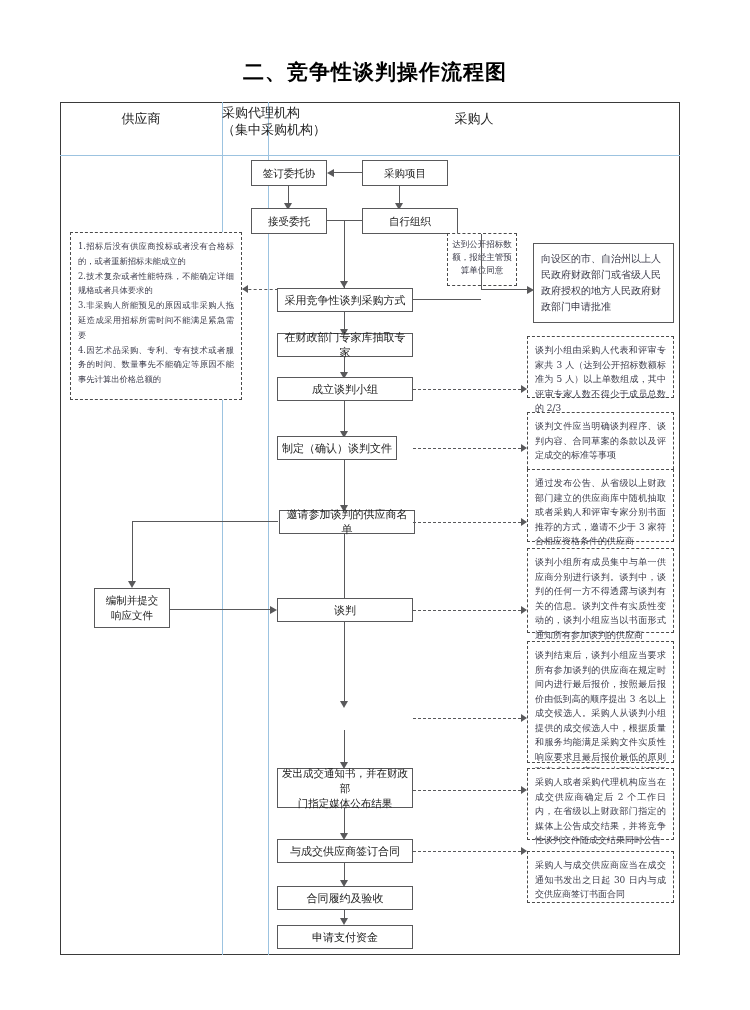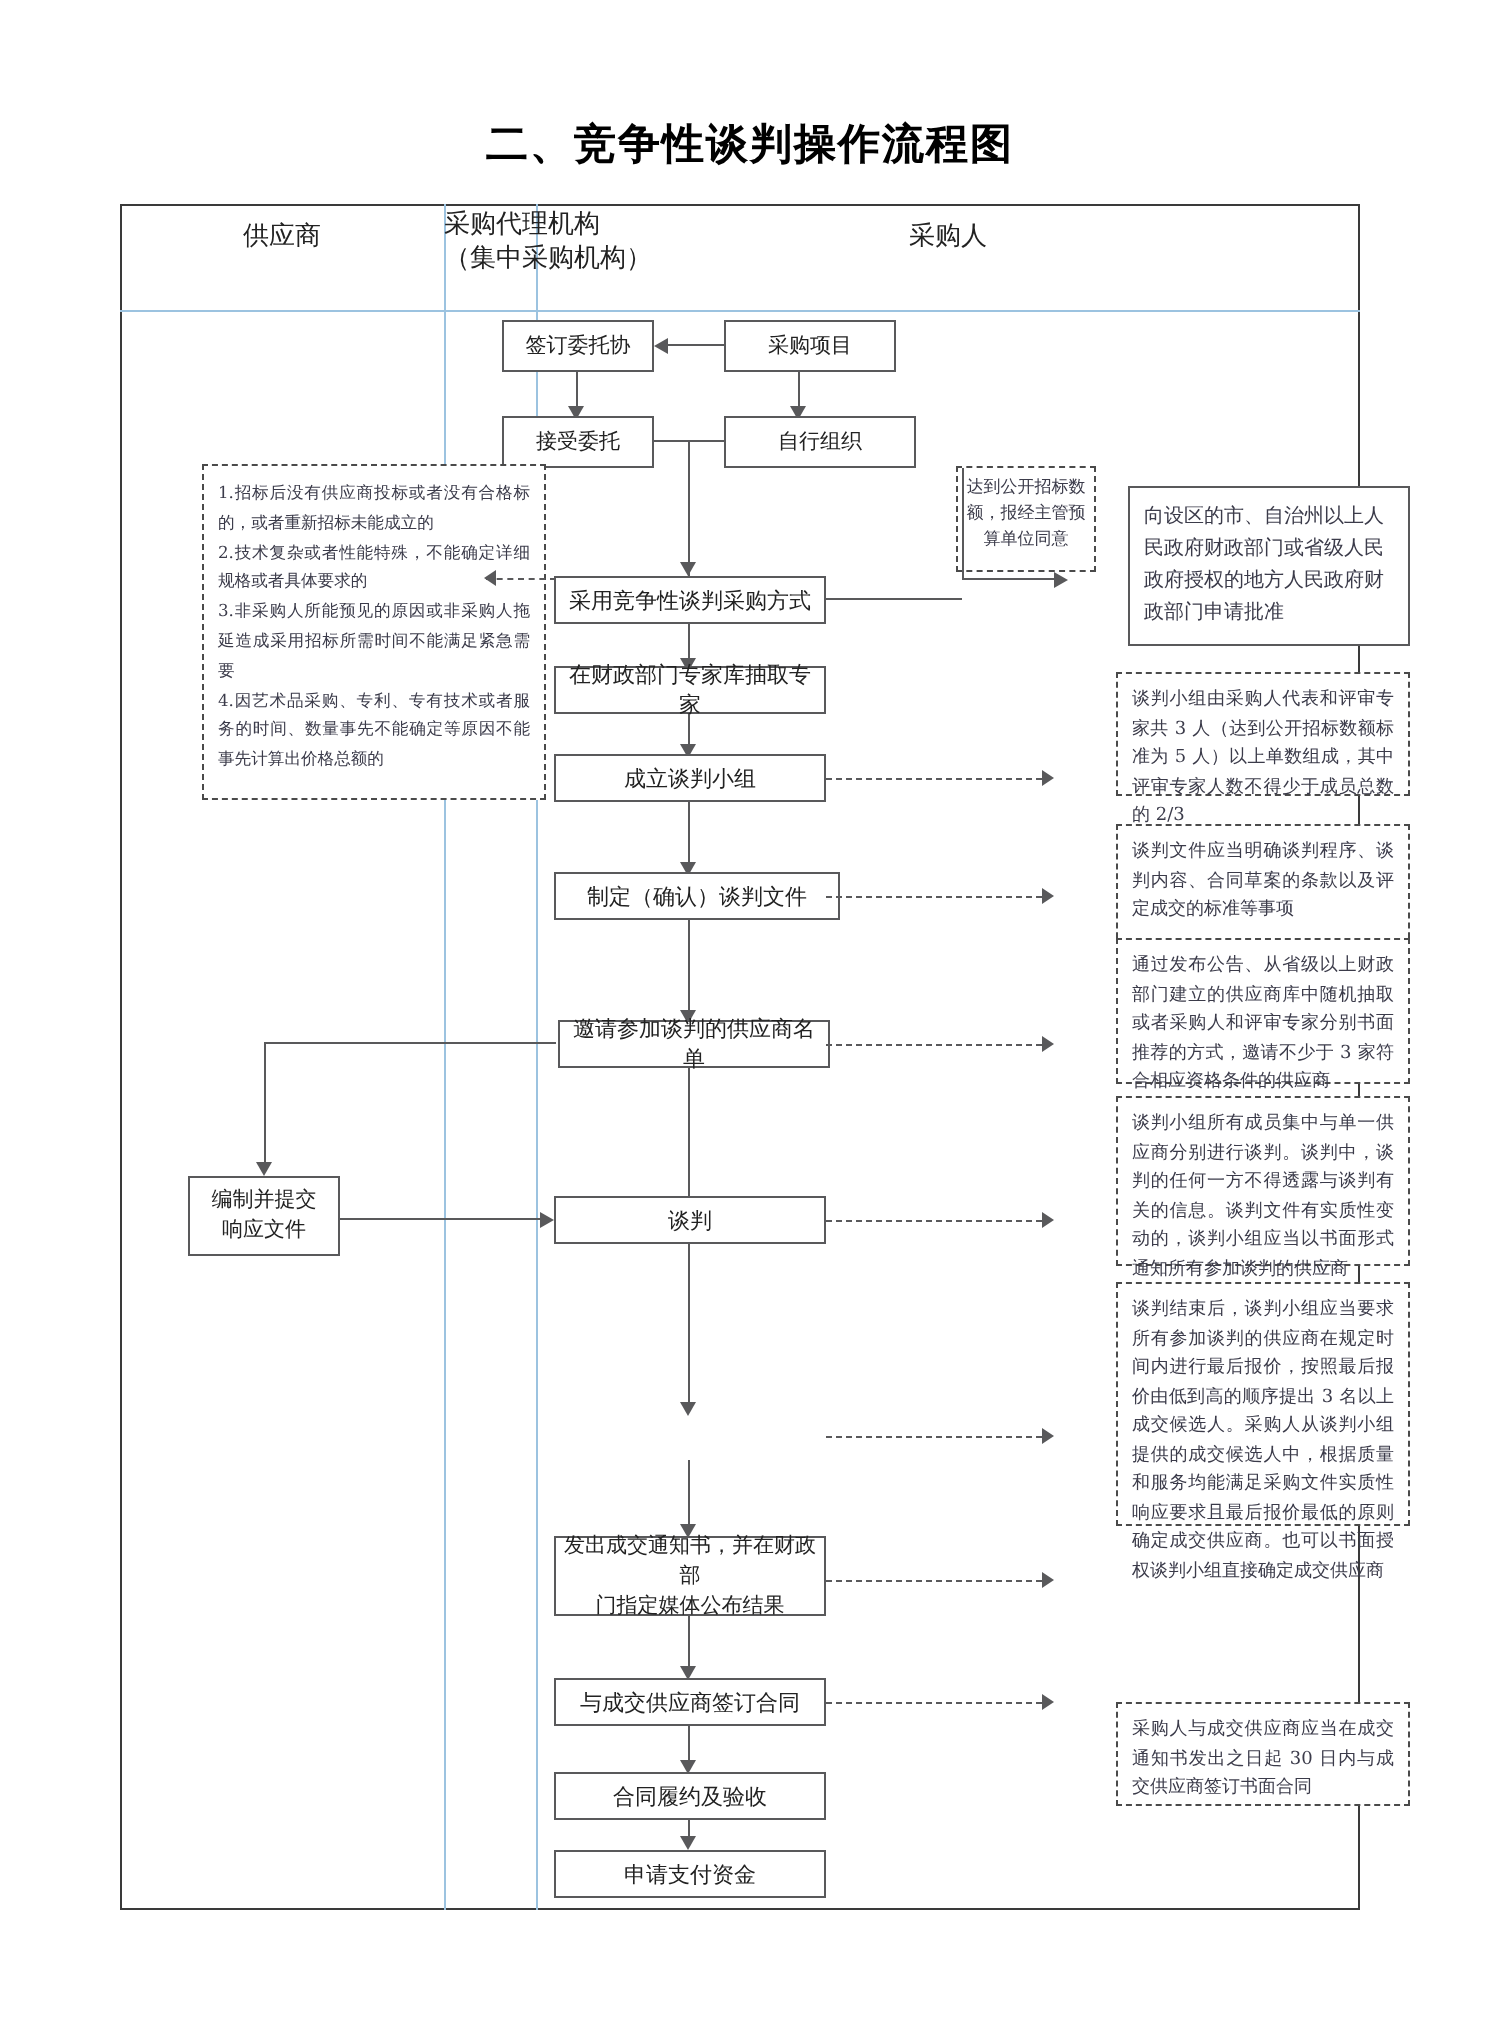--- a/index.html
+++ b/index.html
@@ -40,21 +40,21 @@
     display:flex;align-items:center;justify-content:center;text-align:center;
     font-family:"DejaVu Serif","Liberation Serif",serif;
     font-size:10.5px;color:#222;line-height:15px;padding:2px 4px;
   }
   .box.big{font-size:11px;}
   .note{
     position:absolute;box-sizing:border-box;
     border:1.2px dashed #4a4a4a;background:#fff;
     font-family:"DejaVu Serif","Liberation Serif",serif;
     font-size:9px;color:#3b3b4a;line-height:14.5px;
-    padding:6px 7px;text-align:justify;margin-left:31px;
+    padding:6px 7px;text-align:justify;
   }
   .note.center{text-align:center;}
   
   .ln{position:absolute;background:#59595b;}
   .lnv{width:1.4px;}
   .lnh{height:1.4px;}
   .dln{position:absolute;border-top:1.2px dashed #59595b;height:0;}
   .arrow{position:absolute;width:0;height:0;}
   .arrow.down{border-left:4.5px solid transparent;border-right:4.5px solid transparent;border-top:7px solid #59595b;}
   .arrow.left{border-top:4.5px solid transparent;border-bottom:4.5px solid transparent;border-right:7px solid #59595b;}
@@ -126,21 +126,21 @@
   <div class="arrow down" style="left:340px;top:372px;"></div>
 
   <div class="box big" style="left:277px;top:377px;width:136px;height:24px;">成立谈判小组</div>
   <div class="dln" style="left:413px;top:389px;width:108px;"></div>
   <div class="arrow rdash" style="left:521px;top:385px;"></div>
   <div class="note" style="left:527px;top:336px;width:147px;height:62px;">谈判小组由采购人代表和评审专家共 3 人（达到公开招标数额标准为 5 人）以上单数组成，其中评审专家人数不得少于成员总数的 2/3</div>
 
   <div class="ln lnv" style="left:344px;top:401px;height:33px;"></div>
   <div class="arrow down" style="left:340px;top:431px;"></div>
 
-  <div class="box big" style="left:277px;top:436px;width:143px;height:24px;">制定（确认）谈判文件</div>
+  <div class="box big" style="left:277px;top:436px;width:120px;height:24px;">制定（确认）谈判文件</div>
   <div class="dln" style="left:413px;top:448px;width:108px;"></div>
   <div class="arrow rdash" style="left:521px;top:444px;"></div>
   <div class="note" style="left:527px;top:412px;width:147px;height:67px;">谈判文件应当明确谈判程序、谈判内容、合同草案的条款以及评定成交的标准等事项</div>
 
   <div class="ln lnv" style="left:344px;top:460px;height:48px;"></div>
   <div class="arrow down" style="left:340px;top:505px;"></div>
 
   <div class="box big" style="left:279px;top:510px;width:136px;height:24px;">邀请参加谈判的供应商名单</div>
   <div class="dln" style="left:413px;top:522px;width:108px;"></div>
   <div class="arrow rdash" style="left:521px;top:518px;"></div>
@@ -175,20 +175,21 @@
 
   <div class="ln lnv" style="left:344px;top:730px;height:35px;"></div>
   <div class="arrow down" style="left:340px;top:762px;"></div>
 
   <div class="box" style="left:277px;top:768px;width:136px;height:40px;flex-direction:column;">
     <span>发出成交通知书，并在财政部</span>
     <span>门指定媒体公布结果</span>
   </div>
   <div class="dln" style="left:413px;top:790px;width:108px;"></div>
   <div class="arrow rdash" style="left:521px;top:786px;"></div>
+  <div class="note" style="left:527px;top:768px;width:147px;height:72px;">采购人或者采购代理机构应当在成交供应商确定后 2 个工作日内，在省级以上财政部门指定的媒体上公告成交结果，并将竞争性谈判文件随成交结果同时公告</div>
 
   <div class="ln lnv" style="left:344px;top:808px;height:28px;"></div>
   <div class="arrow down" style="left:340px;top:833px;"></div>
 
   <div class="box big" style="left:277px;top:839px;width:136px;height:24px;">与成交供应商签订合同</div>
   <div class="dln" style="left:413px;top:851px;width:108px;"></div>
   <div class="arrow rdash" style="left:521px;top:847px;"></div>
   <div class="note" style="left:527px;top:851px;width:147px;height:52px;">采购人与成交供应商应当在成交通知书发出之日起 30 日内与成交供应商签订书面合同</div>
 
   <div class="ln lnv" style="left:344px;top:863px;height:20px;"></div>

